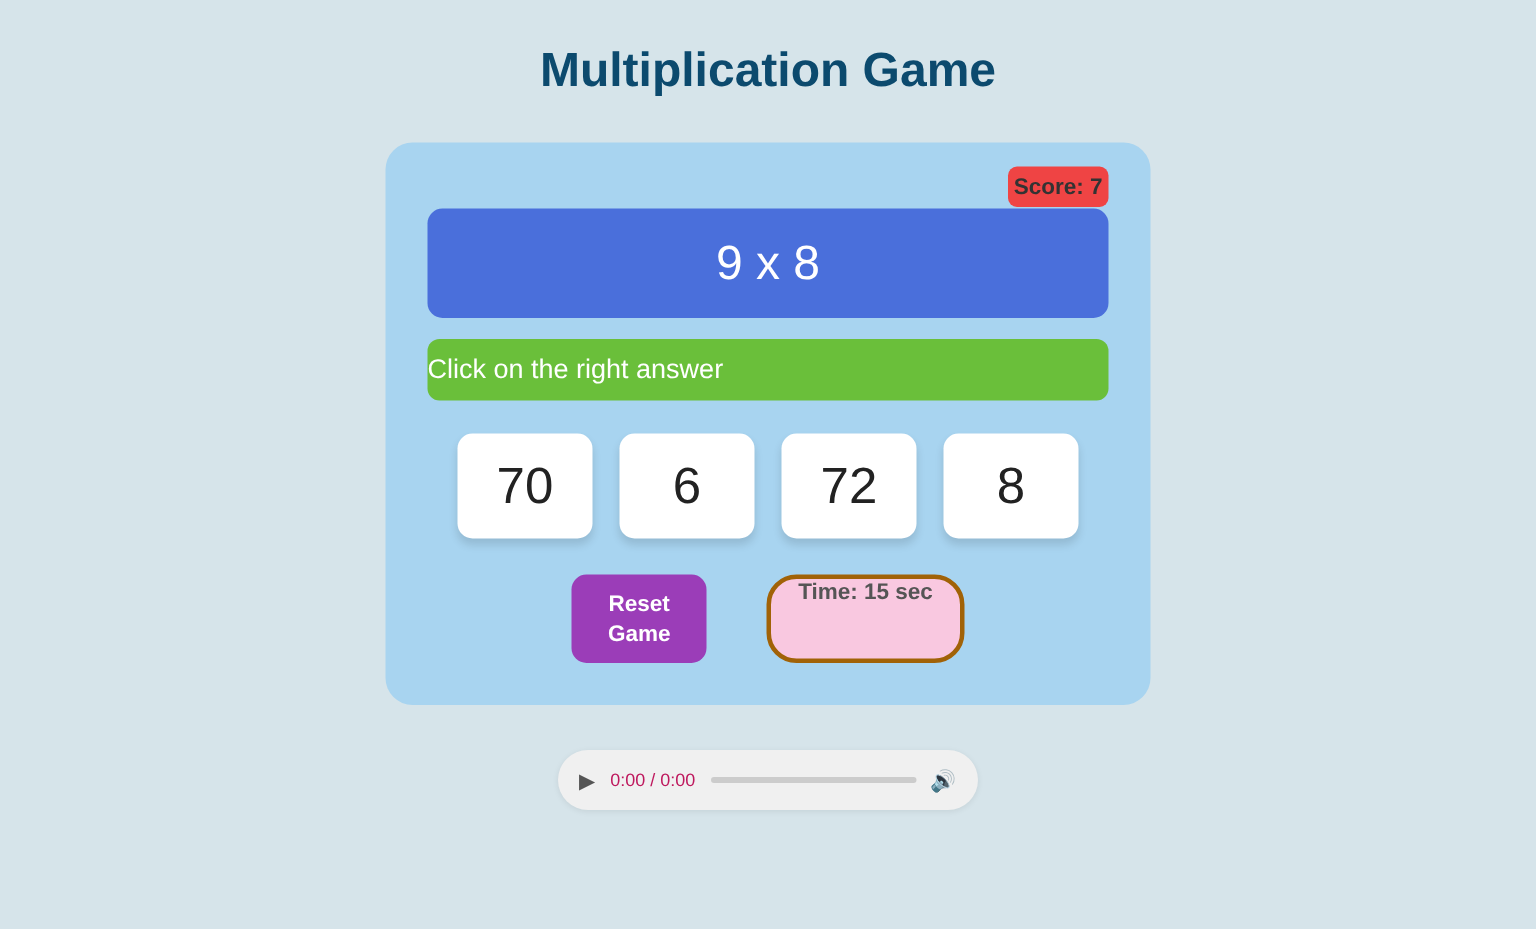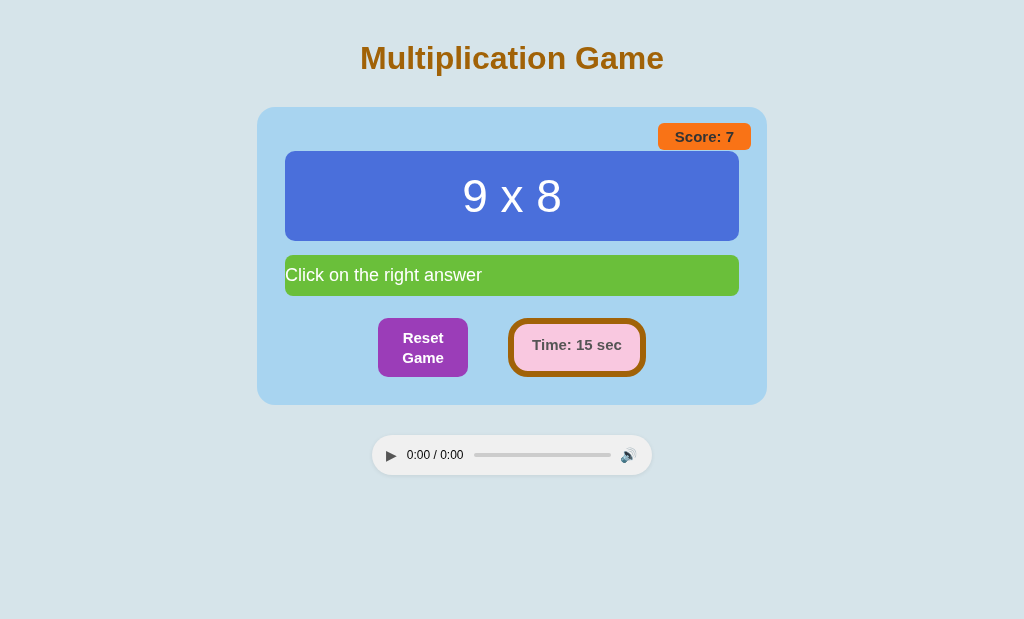--- a/index.html
+++ b/index.html
@@ -14,55 +14,55 @@
       background-color: #d6e4ea;
       font-family: Arial, sans-serif;
       display: flex;
       flex-direction: column;
       align-items: center;
       justify-content: flex-start;
       overflow: hidden;
     }
 
     .page-title {
-      margin-top: 40px;
+      margin-top: 28px;
       font-size: 32px;
       font-weight: bold;
-      color: #a16207;
+      color: #0c4a6e;
       text-align: right;
     }
 
     .game-container {
       background-color: #a8d4f0;
       border-radius: 18px;
       width: 510px;
       padding: 24px 28px 28px 28px;
       margin-top: 30px;
       position: relative;
       display: flex;
       flex-direction: column;
       align-items: center;
     }
 
     .score-badge {
       position: absolute;
       top: 16px;
-      right: 16px;
-      background-color: #f97316;
+      right: 28px;
+      background-color: #ef4444;
       color: #333;
       font-size: 15px;
       font-weight: bold;
-      padding: 5px 17px;
+      padding: 5px 4px;
       border-radius: 6px;
     }
 
     .question-box {
       background-color: #4a6fdb;
       color: white;
-      font-size: 46px;
+      font-size: 32px;
       font-weight: 300;
       width: 100%;
       text-align: center;
       border-radius: 10px;
       padding: 18px 0;
       margin-top: 20px;
       margin-bottom: 14px;
     }
 
     .instruction-bar {
@@ -118,23 +118,23 @@
       text-align: center;
       line-height: 1.3;
       width: 90px;
     }
 
     .timer-badge {
       background-color: #f9c8e0;
       color: #555;
       font-size: 15px;
       font-weight: bold;
-      padding: 12px 18px;
+      padding: 0 18px;
       border-radius: 20px;
-      border: 6px solid #a16207;
+      border: 3px solid #a16207;
     }
 
     .audio-player {
       margin-top: 30px;
       background-color: #f0f0f0;
       border-radius: 30px;
       width: 280px;
       height: 40px;
       display: flex;
       align-items: center;
@@ -148,21 +148,21 @@
       border: none;
       cursor: pointer;
       font-size: 14px;
       color: #555;
       display: flex;
       align-items: center;
     }
 
     .time-display {
       font-size: 12px;
-      color: #000000;
+      color: #be185d;
       white-space: nowrap;
     }
 
     .progress-bar-bg {
       flex: 1;
       height: 4px;
       background-color: #ccc;
       border-radius: 2px;
       position: relative;
     }
@@ -179,20 +179,26 @@
 <h1 class="page-title">Multiplication Game</h1>
 
 <div class="game-container">
 
   <div class="score-badge">Score: 7</div>
 
   <div class="question-box">9 x 8</div>
 
   <div class="instruction-bar">Click on the right answer</div>
 
+  <div class="answers-row">
+    <button class="answer-btn">70</button>
+    <button class="answer-btn">6</button>
+    <button class="answer-btn">72</button>
+    <button class="answer-btn">8</button>
+  </div>
 
   <div class="bottom-row">
     <button class="reset-btn">Reset<br>Game</button>
     <div class="timer-badge">Time: 15 sec</div>
   </div>
 
 </div>
 
 <div class="audio-player">
   <button class="play-btn">▶</button>

